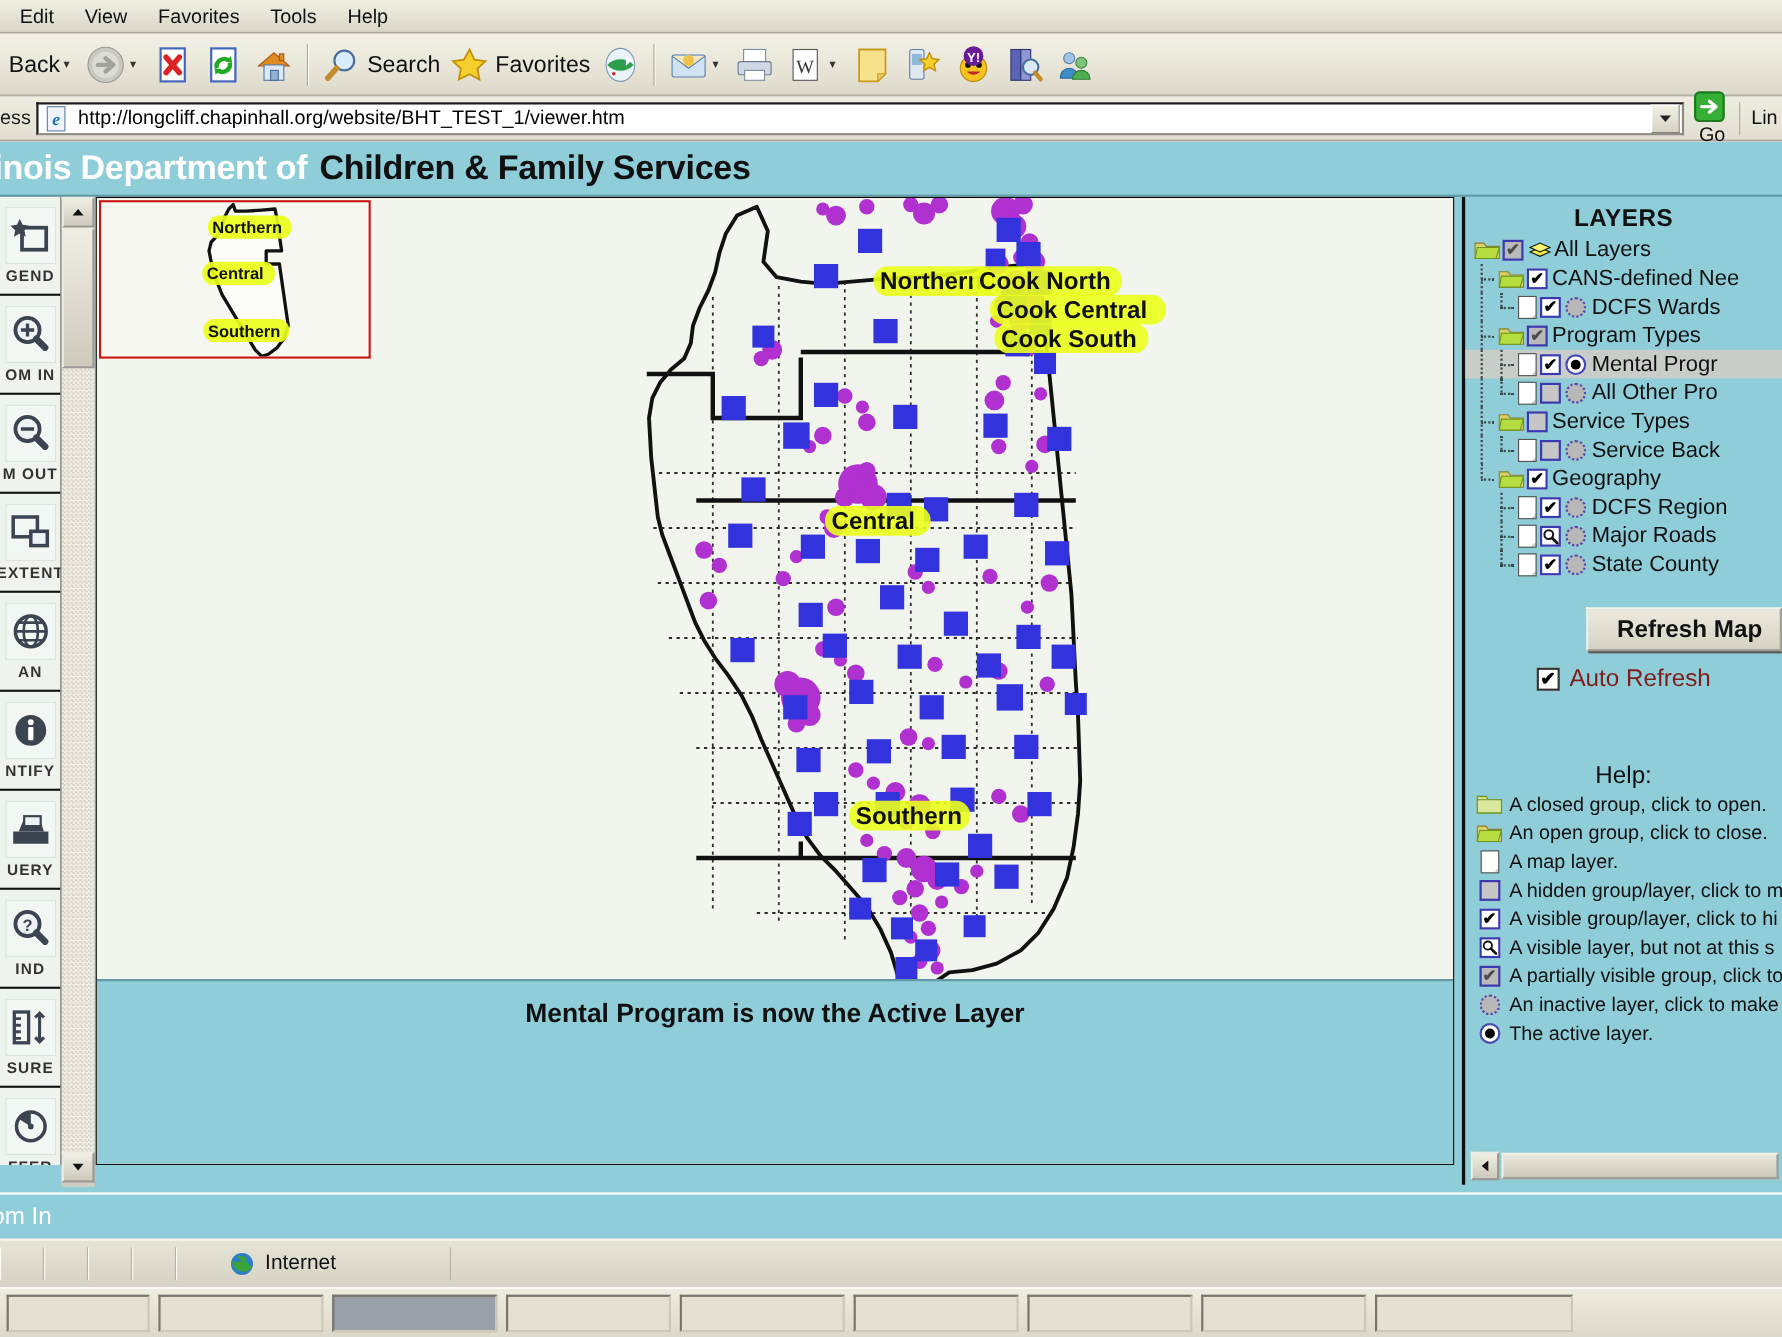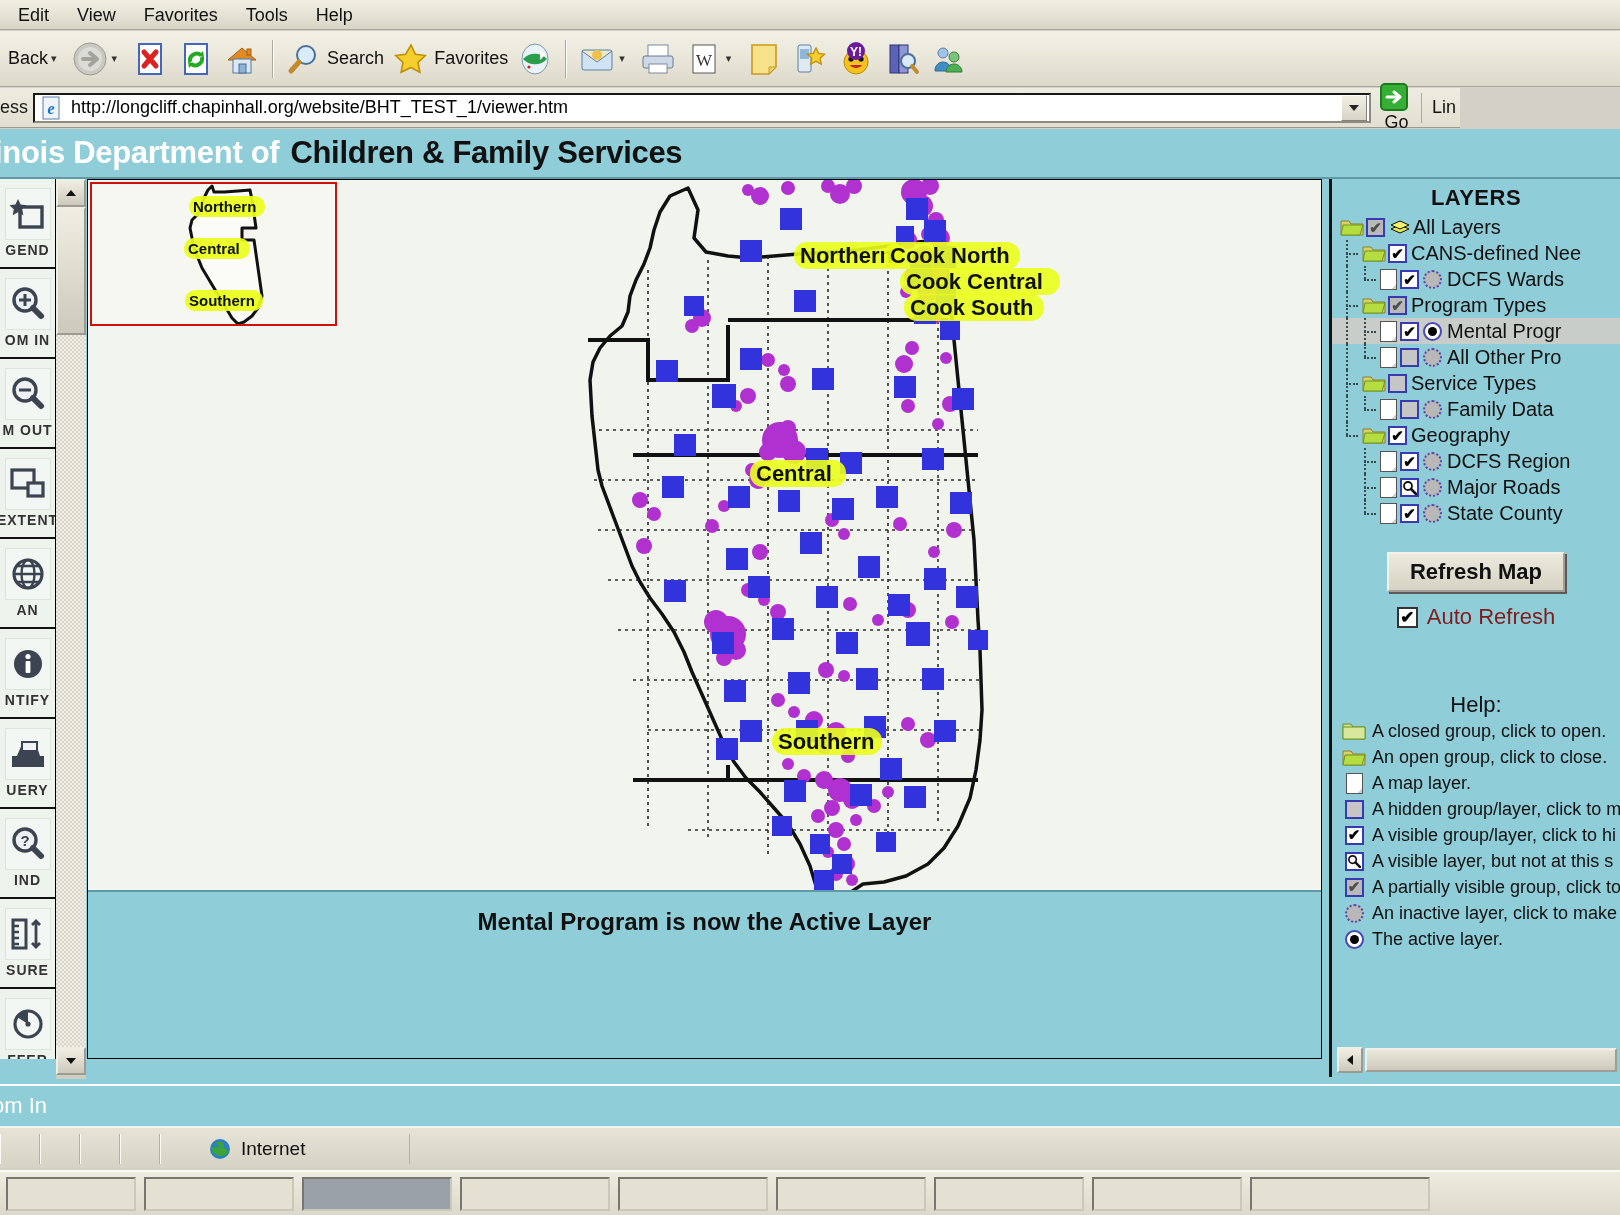--- a/index.html
+++ b/index.html
@@ -24,28 +24,28 @@
     cursor: default; white-space: nowrap;
   }
 
   .toolbar {
     position: absolute; left: 0; top: 31px; width: 1620px; height: 56px;
     background: linear-gradient(to bottom,#f3f1e6 0%,#e7e4d7 60%,#dcd9ca 100%);
     border-bottom: 1px solid #a9a79b;
     display: flex; align-items: center; padding-left: 0px;
   }
   .tbtn { display:flex; align-items:center; height:50px; padding:0 4px; cursor:default; }
-  .tb-label { font-size:18px; color:#111; margin-left:4px; white-space:nowrap; }
+  .tb-label { font-size:21px; color:#111; margin-left:4px; white-space:nowrap; }
   .tb-arrow { font-size:11px; color:#333; margin:0 6px 0 3px; }
   .tb-sep { width:2px; height:38px; margin:0 7px;
             border-left:1px solid #aaa8a0; border-right:1px solid #fdfdf8; }
   .ico { width:38px; height:38px; display:block; }
 
   .addrbar {
-    position: absolute; left:0; top:88px; width:1460px; height:40px;
+    position: absolute; left:0; top:88px; width:1620px; height:40px;
     background: linear-gradient(to bottom,#eeece0 0%,#e2dfd2 100%);
     border-bottom: 1px solid #9b998d;
     display:flex; align-items:center;justify-content:flex-end;
   }
   .addr-lbl { font-size:18px; color:#1a1a1a; padding:0 5px 0 0; white-space:nowrap; }
   .addr-input {
     flex:1; height:30px; background:#fff;
     border:2px inset #8d8b80; border-top-color:#6e6c63; border-left-color:#6e6c63;
     display:flex; align-items:center; padding:0 2px; margin-right:0;
     position:relative; min-width:0;
@@ -151,21 +151,21 @@
   .chk.empty { background:#c6c6c6; }
   .radio { flex:none; width:19px; height:19px; border:2px dotted #4a4ab4; border-radius:50%;
            background:#b8b8b8; margin-right:5px; display:flex; align-items:center;
            justify-content:center; }
   .radio .dot { width:9px; height:9px; border-radius:50%; background:#000; display:none; }
   .radio.on { background:#fff; border-style:solid; }
   .radio.on .dot { display:block; }
   .llabel { font-size:20px; color:#111; }
   .llabel.link { }
 
-  .refresh-wrap { margin-top:26px; text-align:center; }
+  .refresh-wrap { margin-top:26px; text-align:right; }
   .refresh-btn {
     display:inline-block; min-width:178px; padding:5px 16px;
     background:linear-gradient(to bottom,#eceadd,#d6d3c4);
     border:2px outset #f4f2e8; font-size:22px; font-weight:bold; color:#111;
     box-shadow:2px 2px 0 #5a5a5a; cursor:default;
   }
   .autorow { margin-top:12px; display:flex; align-items:center; justify-content:center; }
   .autorow .chk { width:21px; height:21px; border:2px solid #333; font-size:17px; }
   .autotxt { font-size:22px; color:#7f1d1d; margin-left:5px; }
 
@@ -901,21 +901,21 @@
           <span class="llabel">Service Types</span>
         </div>
 
         <div class="lrow">
           <span class="lindent" style="width:12px"></span>
           <span class="vline"></span>
           <span class="dash last"></span>
           <span class="sheet"></span>
           <span class="chk empty"></span>
           <span class="radio"></span>
-          <span class="llabel">Family Data</span>
+          <span class="llabel">Service Back</span>
         </div>
 
         <div class="lrow">
           <span class="lindent" style="width:12px"></span>
           <span class="dash last"></span>
           <span class="folder">
             <svg viewBox="0 0 24 20" width="24" height="20">
               <path d="M1 4h8l2 3h12v11H1z" fill="#d9d06a" stroke="#8a8030"></path>
               <path d="M3 8h20l-3 10H1z" fill="#b5dd3f" stroke="#6f9420"></path>
             </svg>

